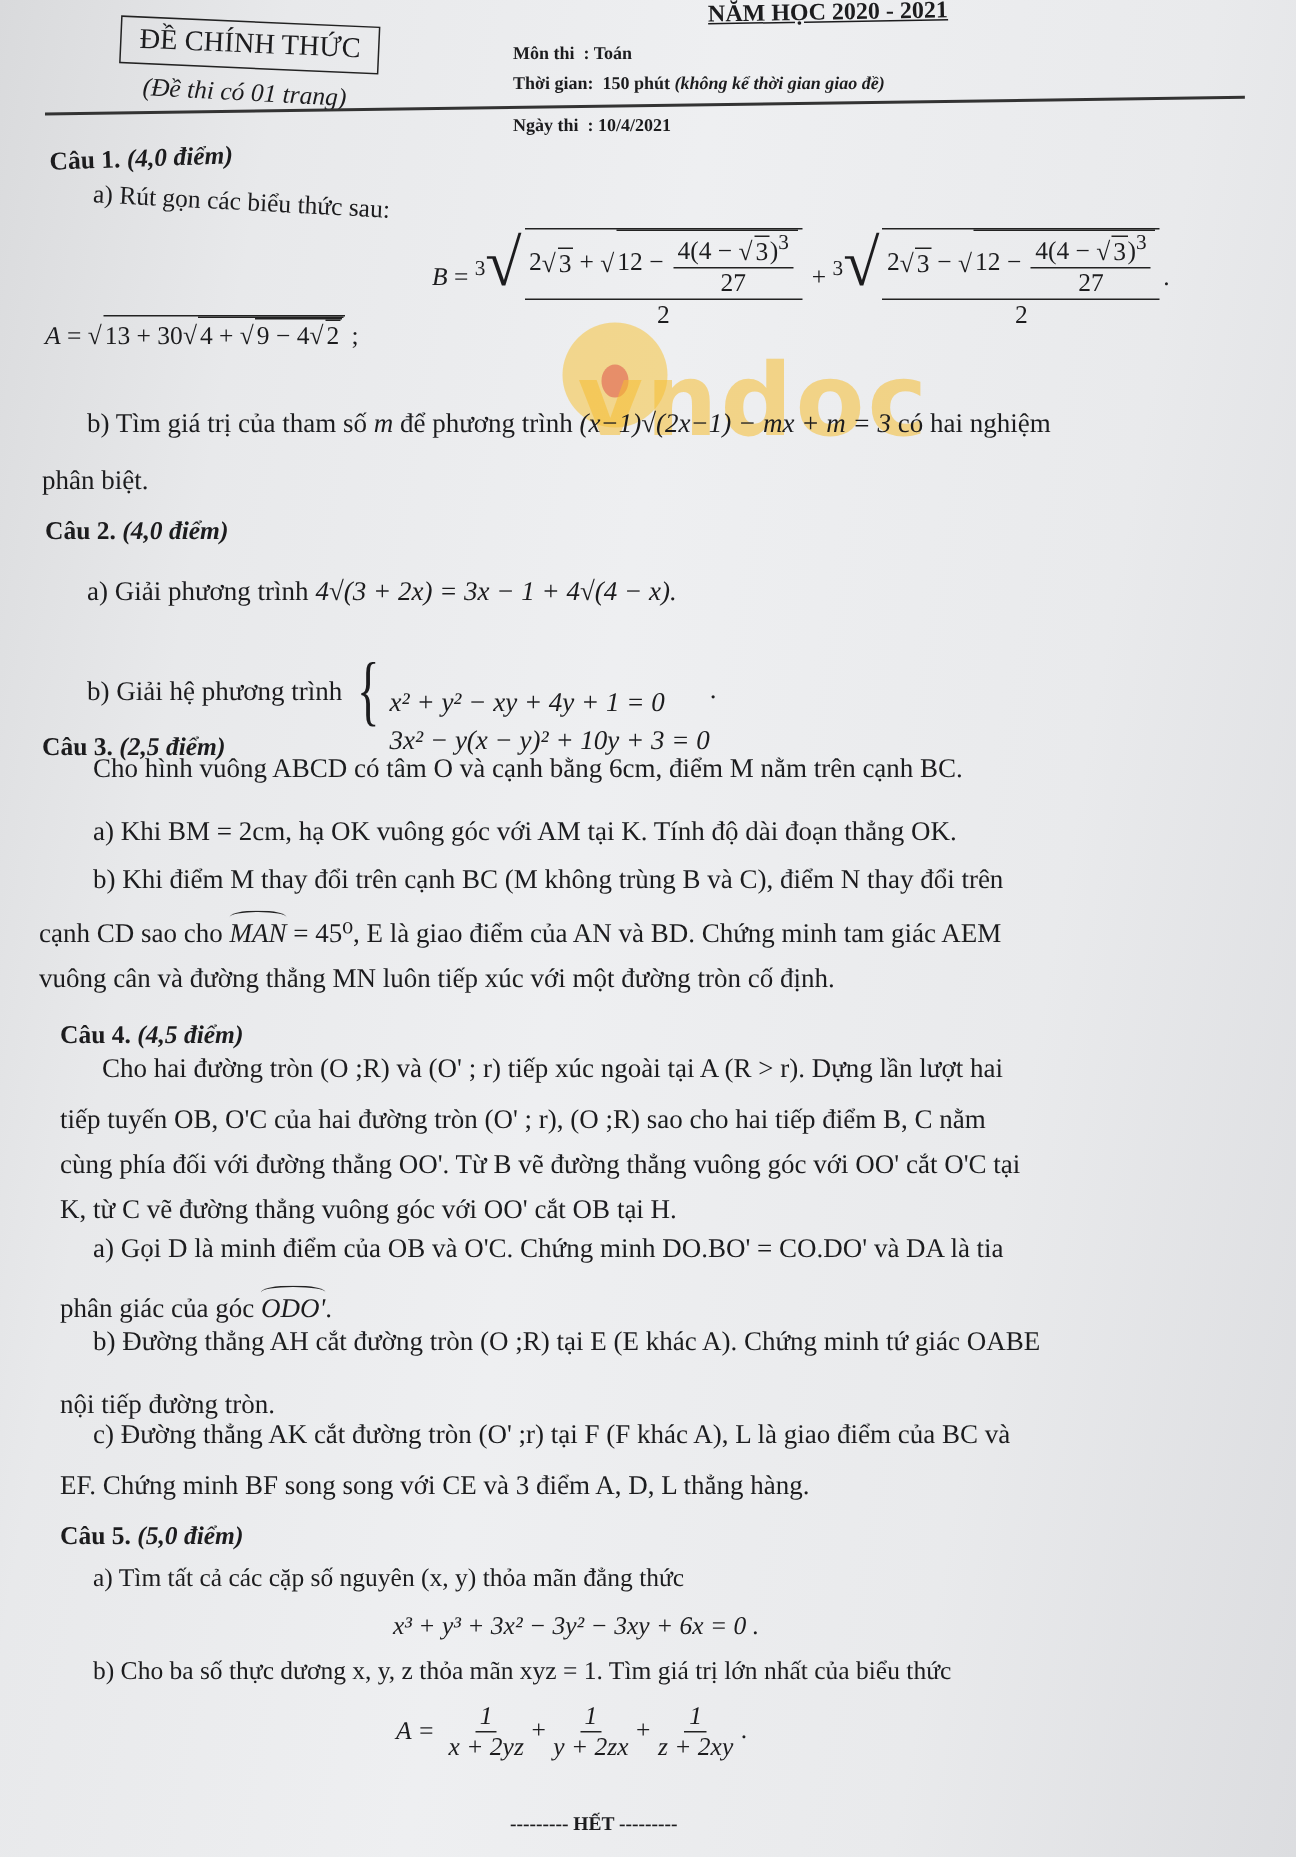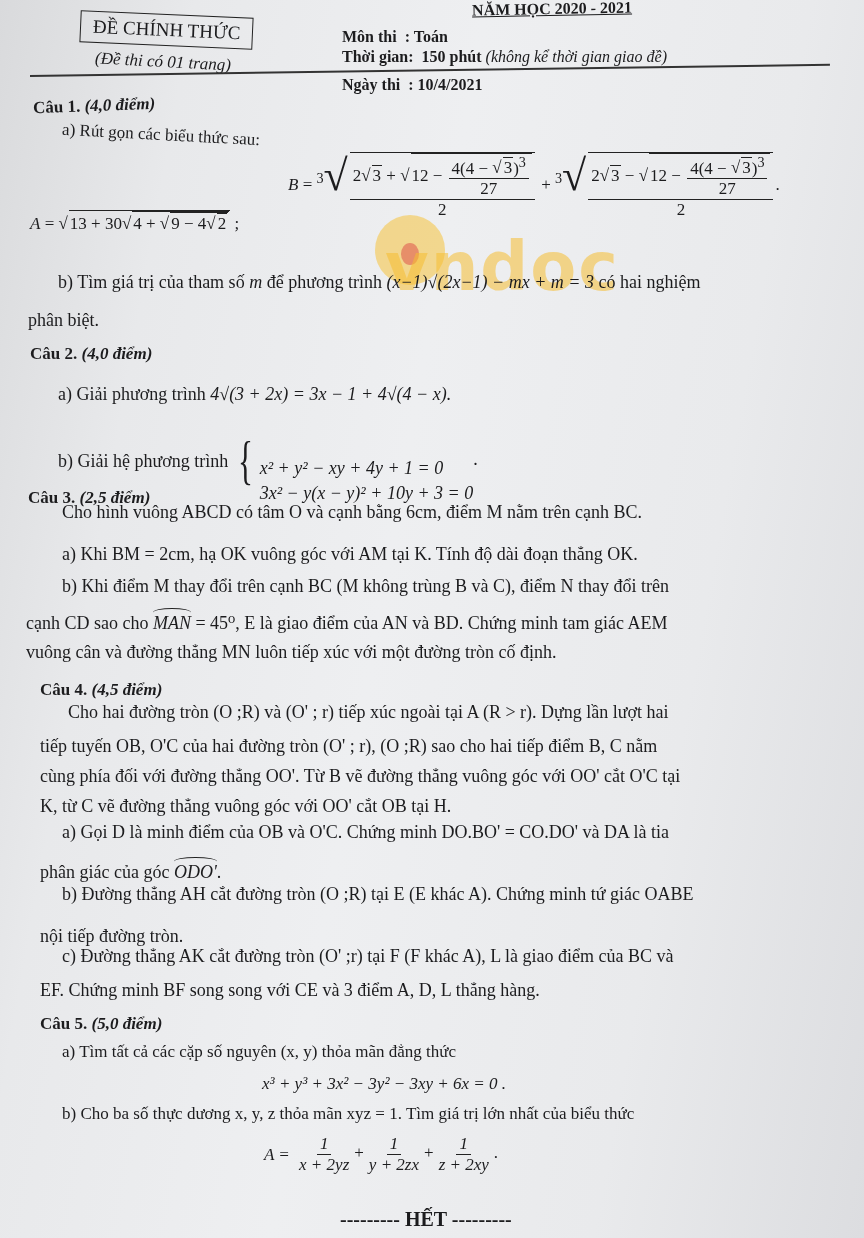--- a/index.html
+++ b/index.html
@@ -14,22 +14,22 @@
   .abs { position: absolute; white-space: nowrap; }
   .i { font-style: italic; }
   .m { font-style: italic; }
   .t17 { font-size: 17px; }
   .t18 { font-size: 18px; }
 
   
   .school-year { left: 472px; top: 0px; font-size: 16px; font-weight: bold; text-decoration: underline; transform: rotate(-1deg); }
   .official-box { left: 80px; top: 14px; padding: 4px 12px; border: 1.5px solid #222; font-size: 19px; transform: rotate(2.5deg); }
   .pages-note { left: 95px; top: 52px; font-size: 17px; font-style: italic; transform: rotate(3deg); }
-  .meta-line { left: 342px; font-size: 16px; font-weight: bold; }
-  .meta-line .i { font-weight: normal; }
+  .meta-line { left: 342px; font-size: 12px; font-weight: bold; }
+  .meta-line .i { font-weight: bold; }
   .header-rule { position: absolute; left: 30px; top: 75px; width: 800px; height: 1.5px; background: #333; transform: rotate(-0.8deg); transform-origin: left; }
 
   .q-title { font-size: 17px; font-weight: bold; }
   .q-title .pts { font-style: italic; }
 
   
   .sqrt { display: inline-block; border-top: 1.3px solid #222; padding: 0 1px; margin-left: 1px; }
   .rad::before { content: "\221A"; }
   .frac { display: inline-flex; flex-direction: column; align-items: center; vertical-align: middle; margin: 0 2px; }
   .frac .num { border-bottom: 1.3px solid #222; padding: 0 3px; }
@@ -171,18 +171,18 @@
         <span class="den">x + 2yz</span>
       </span>+<span class="frac m">
         <span class="num">1</span>
         <span class="den">y + 2zx</span>
       </span>+<span class="frac m">
         <span class="num">1</span>
         <span class="den">z + 2xy</span>
       </span>.
   </div>
 
-  <div class="abs" style="left:340px; top:1208px; font-size:20px; font-weight:bold;">
+  <div class="abs" style="left:340px; top:1208px; font-size:13px; font-weight:bold;">
     <span>---------</span>
     <span>HẾT</span>
     <span>---------</span>
   </div>
 </div>
 
 </body></html>

